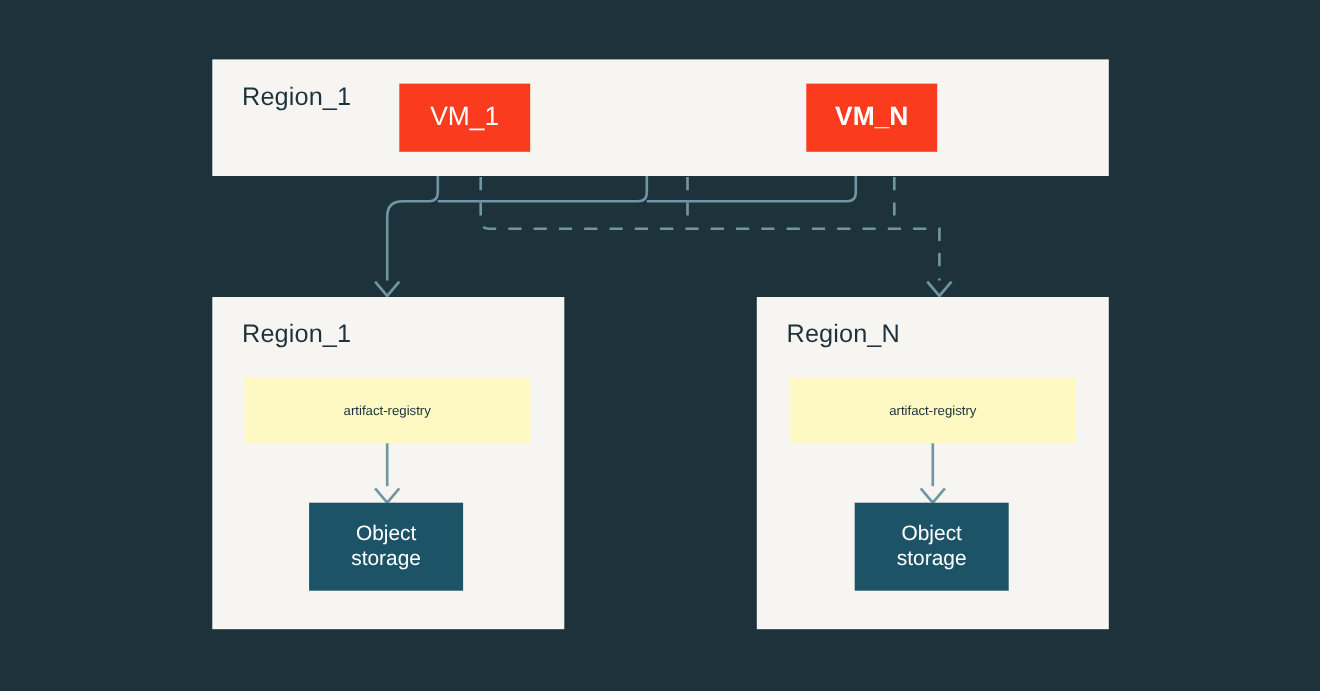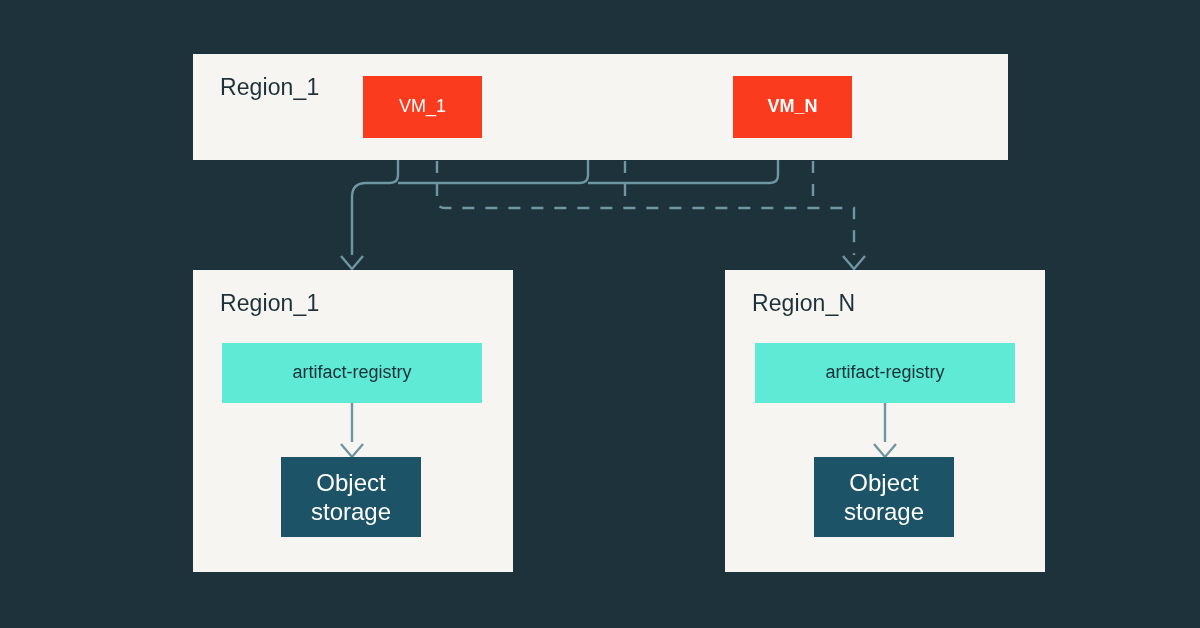--- a/index.html
+++ b/index.html
@@ -24,21 +24,21 @@
   }
 
   
   .panel {
     position: absolute;
     background: #f7f5f1;
   }
 
   #panel-top    { left: 193px; top: 54px;  width: 815px; height: 106px; }
   #panel-left   { left: 193px; top: 270px; width: 320px; height: 302px; }
-  #panel-right  { left: 688px; top: 270px; width: 320px; height: 302px; margin-left: 37px; }
+  #panel-right  { left: 688px; top: 270px; width: 320px; height: 302px; }
 
   .panel-title {
     position: absolute;
     color: #1d323b;
     font-size: 23px;
     letter-spacing: 0.1px;
     white-space: nowrap;
   }
   #panel-left .panel-title  { left: 27px; top: 20px; }
   #panel-right .panel-title { left: 27px; top: 20px; }
@@ -49,44 +49,44 @@
     display: flex;
     align-items: center;
     justify-content: center;
     text-align: center;
     line-height: 1.22;
   }
 
   .vm-node {
     background: #fb3b1e;
     color: #ffffff;
-    font-size: 18px;
+    font-size: 24px;
     width: 119px;
     height: 62px;
     top: 76px;
   }
   #vm-1 { left: 363px; }
   #vm-2 { left: 548px; }
   #vm-n { left: 733px; font-weight: bold; }
 
   .registry-node {
-    background: #5eead4;
+    background: #fef9c3;
     color: #173039;
-    font-size: 18px;
+    font-size: 12px;
     width: 260px;
     height: 60px;
     top: 73px;
   }
   #registry-left  { left: 29px; }
   #registry-right { left: 30px; }
 
   .storage-node {
     background: #1c5366;
     color: #ffffff;
-    font-size: 24px;
+    font-size: 19px;
     width: 140px;
     height: 80px;
     top: 187px;
   }
   #storage-left  { left: 88px; }
   #storage-right { left: 89px; }
 
   .storage-node span { display: block; }
 
   

